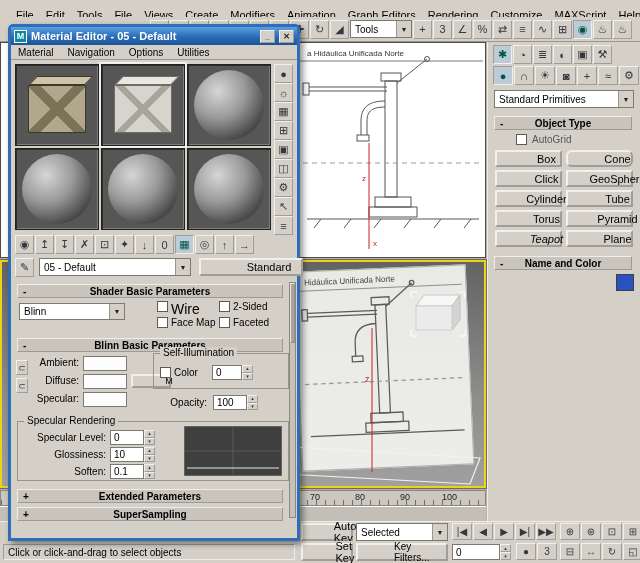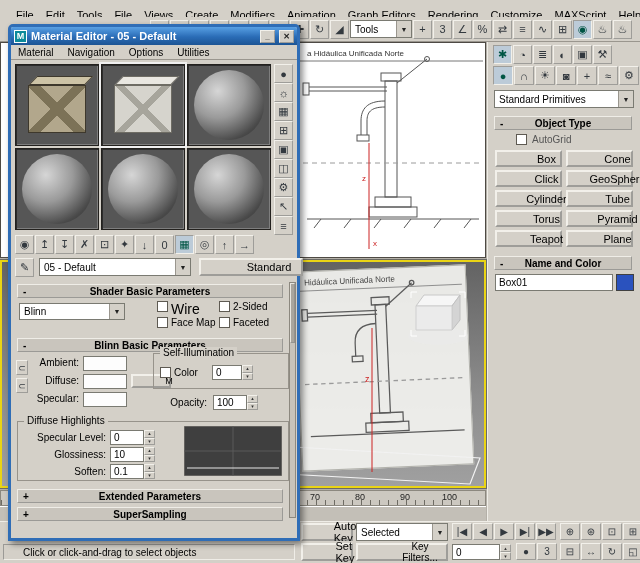--- a/index.html
+++ b/index.html
@@ -48,21 +48,21 @@
   
   .cpanel { position:absolute; left:487px; top:42px; width:153px; height:479px; background:#d4d0c8; border-left:1px solid #efede7; }
   .cp-row { position:absolute; display:flex; gap:1px; }
   .cp-btn { position:absolute; width:67px; height:17px; }
   .swatch { position:absolute; width:18px; height:17px; border:1px solid #404040; }
 
   
   .brow1 { position:absolute; left:0; top:521px; width:640px; height:20px; background:#d4d0c8; border-top:1px solid #efede7; }
   .brow2 { position:absolute; left:0; top:541px; width:640px; height:22px; background:#d4d0c8; }
   .status { position:absolute; left:3px; top:3px; width:292px; height:16px; border:1px inset #efede7; background:#d4d0c8;
-            font-size:10px; display:flex; align-items:center; padding:0 19px; white-space:nowrap; overflow:hidden; }
+            font-size:10px; display:flex; align-items:center; padding:0 4px; white-space:nowrap; overflow:hidden; }
 
   
   .mated { position:absolute; left:8px; top:24px; width:292px; height:517px; z-index:50;
            background:#d4d0c8; border:3px solid #2f6db6; border-radius:5px 5px 0 0; box-shadow:3px 3px 6px rgba(0,0,0,0.45); }
   .m-title { position:absolute; left:0; top:0; right:0; height:18px; border-radius:2px 2px 0 0;
              background:linear-gradient(180deg,#58a0e4 0%,#2a6cb6 55%,#1c5494 100%);
              color:#fff; font-weight:bold; font-size:11px; display:flex; align-items:center; padding:0 3px; gap:4px; }
   .m-title .wicon { width:13px; height:13px; background:#0c8a9a; border:1px solid #fff; color:#fff; font-size:9px; font-weight:bold;
              display:flex; align-items:center; justify-content:center; }
   .m-title .wbtn { width:15px; height:13px; font-size:8px; border:1px outset #f2f0ea; background:#d4d0c8; color:#222;
@@ -234,34 +234,33 @@
     <span class="dtext">Standard Primitives</span>
     <span class="darr">▼</span>
   </div>
   <div class="rh" style="position:absolute; left:2px; right:4px; top:72px;">
     <span class="pm">-</span>
     <span>Object Type</span>
   </div>
   <span class="cb" style="position:absolute; left:28px; top:92px;"></span>
   <span style="position:absolute; left:44px; top:92px; font-size:10px; color:#555;">AutoGrid</span>
   <div class="btn cp-btn" style="left:7px;  top:108px;">Box</div>
-  <div class="btn cp-btn" style="left:78px; top:108px;">Cone</div>
+  <div class="btn cp-btn" style="left:78px; top:108px;border-radius:6px;">Cone</div>
   <div class="btn cp-btn" style="left:7px;  top:128px;">Click</div>
   <div class="btn cp-btn" style="left:78px; top:128px;">GeoSphere</div>
   <div class="btn cp-btn" style="left:7px;  top:148px;">Cylinder</div>
   <div class="btn cp-btn" style="left:78px; top:148px;">Tube</div>
   <div class="btn cp-btn" style="left:7px;  top:168px;">Torus</div>
   <div class="btn cp-btn" style="left:78px; top:168px;">Pyramid</div>
-  <div class="btn cp-btn" style="left:7px;  top:188px;">Teapot</div>
+  <div class="btn cp-btn" style="left:7px;  top:188px;font-style:italic;">Teapot</div>
   <div class="btn cp-btn" style="left:78px; top:188px;">Plane</div>
   <div class="rh" style="position:absolute; left:2px; right:4px; top:212px;">
     <span class="pm">-</span>
     <span>Name and Color</span>
   </div>
-  <input class="fld" style="position: absolute; left: 7px; top: 232px; width: 118px; height: 17px;" value="Box01">
   <span class="swatch" style="left:128px; top:232px; background:#2a52be;"></span>
 </div>
 
 <div class="brow1">
   <div class="btn" style="position:absolute; left:301px; top:1px; width:52px; height:18px;">Auto Key</div>
   <div class="ddl" style="position:absolute; left:356px; top:1px; width:92px;">
     <span class="dtext">Selected</span>
     <span class="darr">▼</span>
   </div>
   <span class="ic sm" style="position:absolute; left:452px; top:1px;">|◀</span>
@@ -271,21 +270,21 @@
   <span class="ic sm" style="position:absolute; left:536px; top:1px;">▶▶</span>
   <span class="ic sm" style="position:absolute; left:560px; top:1px;">⊕</span>
   <span class="ic sm" style="position:absolute; left:581px; top:1px;">⊛</span>
   <span class="ic sm" style="position:absolute; left:602px; top:1px;">⊡</span>
   <span class="ic sm" style="position:absolute; left:623px; top:1px;">⊞</span>
 </div>
 
 <div class="brow2">
   <div class="status">Click or click-and-drag to select objects</div>
   <div class="btn" style="position:absolute; left:301px; top:2px; width:52px; height:18px;">Set Key</div>
-  <div class="btn" style="position:absolute; left:356px; top:2px; width:92px; height:18px; font-size:10px;text-align:center;">Key Filters...</div>
+  <div class="btn" style="position:absolute; left:356px; top:2px; width:92px; height:18px; font-size:10px;">Key Filters...</div>
   <input class="fld" style="position: absolute; left: 452px; top: 3px; width: 48px; height: 16px;" value="0">
   <span class="spin" style="position:absolute; left:500px; top:3px; height:16px;">
     <span>▴</span>
     <span>▾</span>
   </span>
   <span class="ic sm" style="position:absolute; left:516px; top:2px;">●</span>
   <span class="ic sm" style="position:absolute; left:537px; top:2px;">3</span>
   <span class="ic sm" style="position:absolute; left:560px; top:2px;">⊟</span>
   <span class="ic sm" style="position:absolute; left:581px; top:2px;">↔</span>
   <span class="ic sm" style="position:absolute; left:602px; top:2px;">↻</span>
@@ -407,21 +406,21 @@
     </span>
   </div>
   <span class="lblr" style="position:absolute; left:152px; top:370px; width:44px;">Opacity:</span>
   <div class="fld" style="position:absolute; left:202px; top:368px; width:34px;">100</div>
   <span class="spin" style="position:absolute; left:236px; top:368px;">
     <span>▴</span>
     <span>▾</span>
   </span>
 
   <div class="grp" style="left:6px; top:394px; width:272px; height:60px;">
-    <span class="gt">Diffuse Highlights</span>
+    <span class="gt">Specular Rendering</span>
     <span class="lblr" style="position:absolute; left:4px; top:10px; width:84px;">Specular Level:</span>
     <div class="fld" style="position:absolute; left:92px; top:8px; width:34px;">0</div>
     <span class="spin" style="position:absolute; left:126px; top:8px;">
       <span>▴</span>
       <span>▾</span>
     </span>
     <span class="lblr" style="position:absolute; left:4px; top:27px; width:84px;">Glossiness:</span>
     <div class="fld" style="position:absolute; left:92px; top:25px; width:34px;">10</div>
     <span class="spin" style="position:absolute; left:126px; top:25px;">
       <span>▴</span>

